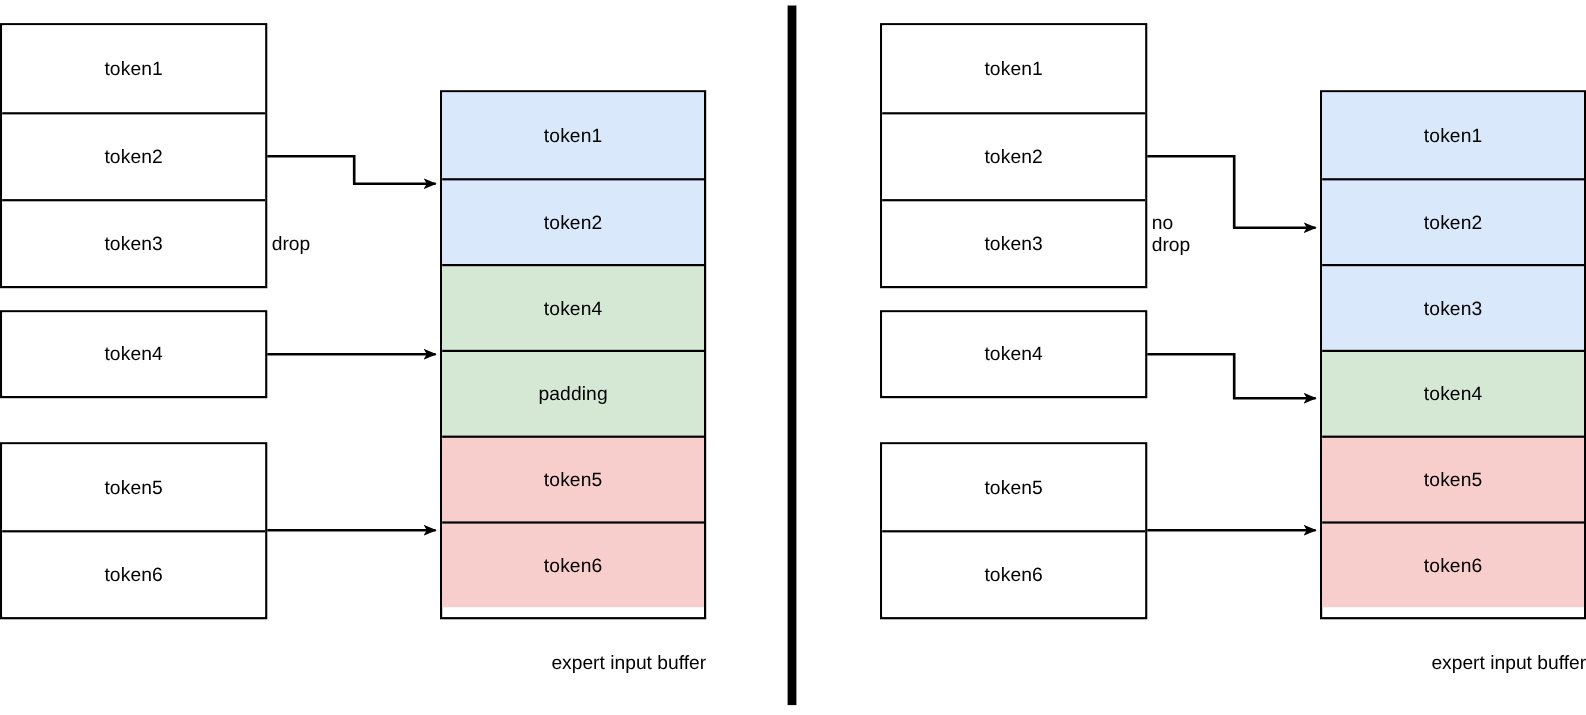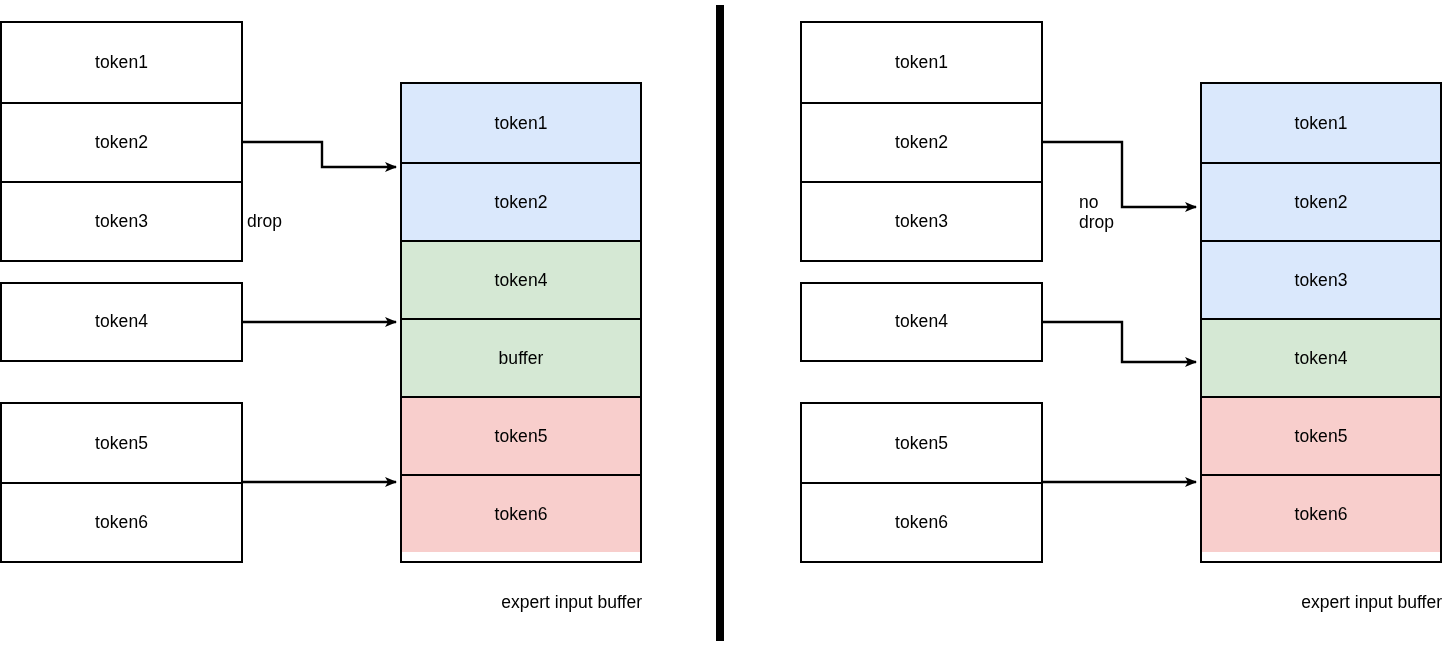--- a/index.html
+++ b/index.html
@@ -98,21 +98,21 @@
 
   <div class="tokgroup" style="left:0px; top:402px; width:243px; height:161px;">
     <div class="cell" style="height:78px;">token5</div>
     <div class="cell" style="height:78px;">token6</div>
   </div>
 
   <div class="buffer" style="left:400px; top:82px; width:242px; height:481px;">
     <div class="cell" style="height:78px; background:#dae8fc;">token1</div>
     <div class="cell" style="height:78px; background:#dae8fc;">token2</div>
     <div class="cell" style="height:78px; background:#d5e8d4;">token4</div>
-    <div class="cell" style="height:78px; background:#d5e8d4;">buffer</div>
+    <div class="cell" style="height:78px; background:#d5e8d4;">padding</div>
     <div class="cell" style="height:78px; background:#f8cecc;">token5</div>
     <div class="cell" style="height:78px; background:#f8cecc;">token6</div>
   </div>
 
   <div class="edgelabel" style="left:247px; top:211px;">drop</div>
 
   <div class="caption" style="left:400px; top:592px; width:242px;">expert input buffer</div>
 
   <div class="divider" style="left:716px; top:5px; width:8px; height:636px;"></div>
 
@@ -133,21 +133,21 @@
 
   <div class="buffer" style="left:1200px; top:82px; width:242px; height:481px;">
     <div class="cell" style="height:78px; background:#dae8fc;">token1</div>
     <div class="cell" style="height:78px; background:#dae8fc;">token2</div>
     <div class="cell" style="height:78px; background:#dae8fc;">token3</div>
     <div class="cell" style="height:78px; background:#d5e8d4;">token4</div>
     <div class="cell" style="height:78px; background:#f8cecc;">token5</div>
     <div class="cell" style="height:78px; background:#f8cecc;">token6</div>
   </div>
 
-  <div class="edgelabel" style="left:1079px; top:192px;">no
+  <div class="edgelabel" style="left:1047px; top:192px;">no
 drop</div>
 
   <div class="caption" style="left:1200px; top:592px; width:242px;">expert input buffer</div>
 
   <svg class="svg-layer" viewBox="0 0 1442 650" xmlns="http://www.w3.org/2000/svg">
     <defs>
       <marker id="ah" markerWidth="12" markerHeight="10" refX="11" refY="5" orient="auto" markerUnits="userSpaceOnUse">
         <path d="M0,0 L12,5 L0,10 L3,5 z" fill="#000"></path>
       </marker>
     </defs>

